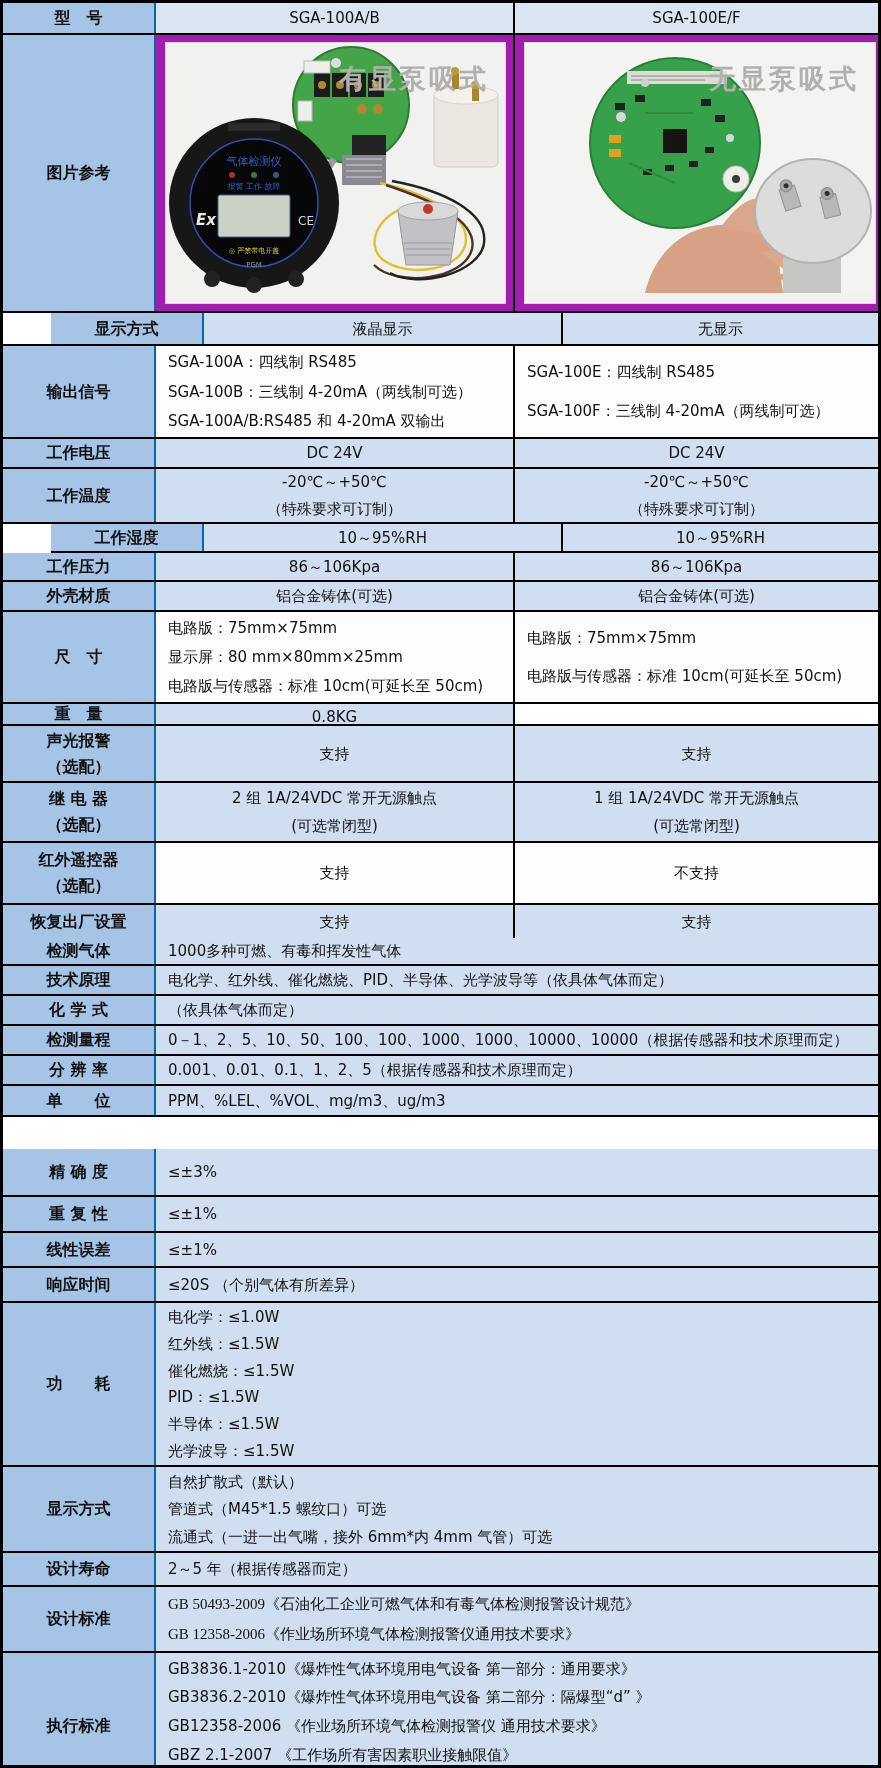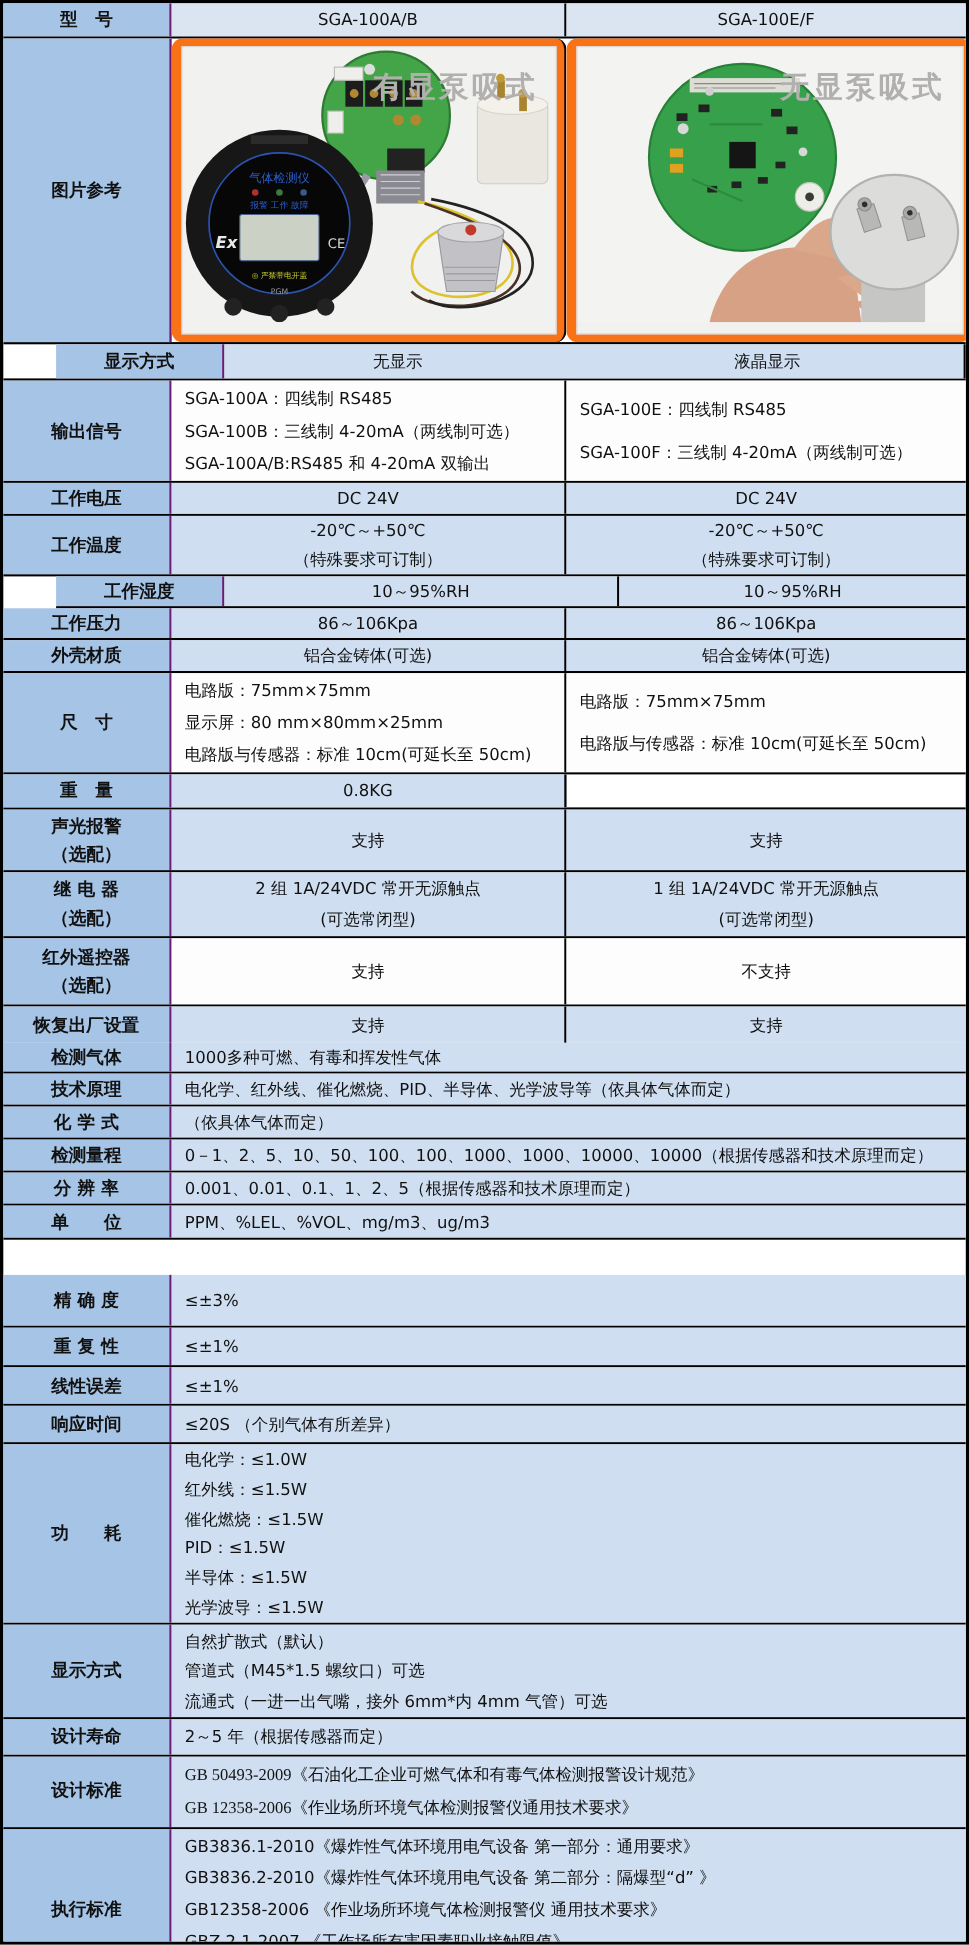--- a/index.html
+++ b/index.html
@@ -5,36 +5,36 @@
   html,body{margin:0;padding:0;background:#ffffff;}
   .sheet{
     width:881px;height:1768px;box-sizing:border-box;
     border:3px solid #000;background:#fff;
     font-family:"DejaVu Sans","Liberation Sans",sans-serif;
     color:#111;overflow:hidden;
   }
   .row{display:flex;border-bottom:2px solid #000;box-sizing:border-box;}
   .row:last-child{border-bottom:none;}
   .label-cell{
-    width:153px;flex:0 0 153px;box-sizing:border-box;border-right:2px solid #701a75;
+    width:153px;flex:0 0 153px;box-sizing:border-box;border-right:2px solid #0369a1;
     background:#a6c4e6;display:flex;flex-direction:column;justify-content:center;
     align-items:center;font-weight:bold;font-size:16px;line-height:26px;text-align:center;
   }
   .val-cell{box-sizing:border-box;display:flex;flex-direction:column;justify-content:space-evenly;font-size:15px;}
   .cell-a{width:359px;flex:0 0 359px;border-right:2px solid #000;}
   .cell-b{flex:1;}
   .cell-full{flex:1;}
   .center{align-items:center;text-align:center;}
   .left{align-items:flex-start;text-align:left;padding-left:12px;padding-right:6px;}
   .bg-blue{background:#cfdef0;}
   .bg-white{background:#fdfdfe;}
   .bg-head{background:#dbe4f1;}
   .val-cell span{display:block;line-height:26px;}
   
-  .photo-cell{box-sizing:border-box;background:#f97316;padding:7px 9px;position:relative;border-radius:10px;}
+  .photo-cell{box-sizing:border-box;background:#a21caf;padding:7px 9px;position:relative;}
   .photo-frame{width:100%;height:100%;background:#f1f1ef;border:1px solid #d8d8d8;position:relative;overflow:hidden;}
   .photo-caption{
     position:absolute;top:18px;right:16px;font-size:27px;color:#b2b0ae;
     letter-spacing:3px;font-weight:bold;z-index:5;
   }
   svg{display:block;}
 </style>
 </head>
 <body>
 
@@ -187,25 +187,25 @@
         </svg>
       </div>
     </div>
   </div>
 
   <div id="spec-rows">
       <div class="row" style="height: 33px; padding-left: 48px;">
         <div class="label-cell">
           <span>显示方式</span>
         </div>
+        <div class="val-cell cell-a center bg-blue">
+          <span>液晶显示</span>
+        </div>
         <div class="val-cell cell-b center bg-blue">
           <span>无显示</span>
-        </div>
-        <div class="val-cell cell-a center bg-blue">
-          <span>液晶显示</span>
         </div>
       </div>
       <div class="row" style="height: 93px;">
         <div class="label-cell">
           <span>输出信号</span>
         </div>
         <div class="val-cell cell-a left bg-white">
           <span>SGA-100A：四线制 RS485</span>
           <span>SGA-100B：三线制 4-20mA（两线制可选）</span>
           <span>SGA-100A/B:RS485 和 4-20mA 双输出</span>
@@ -279,21 +279,21 @@
         <div class="val-cell cell-a left bg-white">
           <span>电路版：75mm×75mm</span>
           <span>显示屏：80 mm×80mm×25mm</span>
           <span>电路版与传感器：标准 10cm(可延长至 50cm)</span>
         </div>
         <div class="val-cell cell-b left bg-white">
           <span>电路版：75mm×75mm</span>
           <span>电路版与传感器：标准 10cm(可延长至 50cm)</span>
         </div>
       </div>
-      <div class="row" style="height: 32px;">
+      <div class="row" style="height: 22px;">
         <div class="label-cell">
           <span>重　量</span>
         </div>
         <div class="val-cell cell-a center bg-blue">
           <span>0.8KG</span>
         </div>
       </div>
       <div class="row" style="height: 57px;">
         <div class="label-cell">
           <span>声光报警</span>

